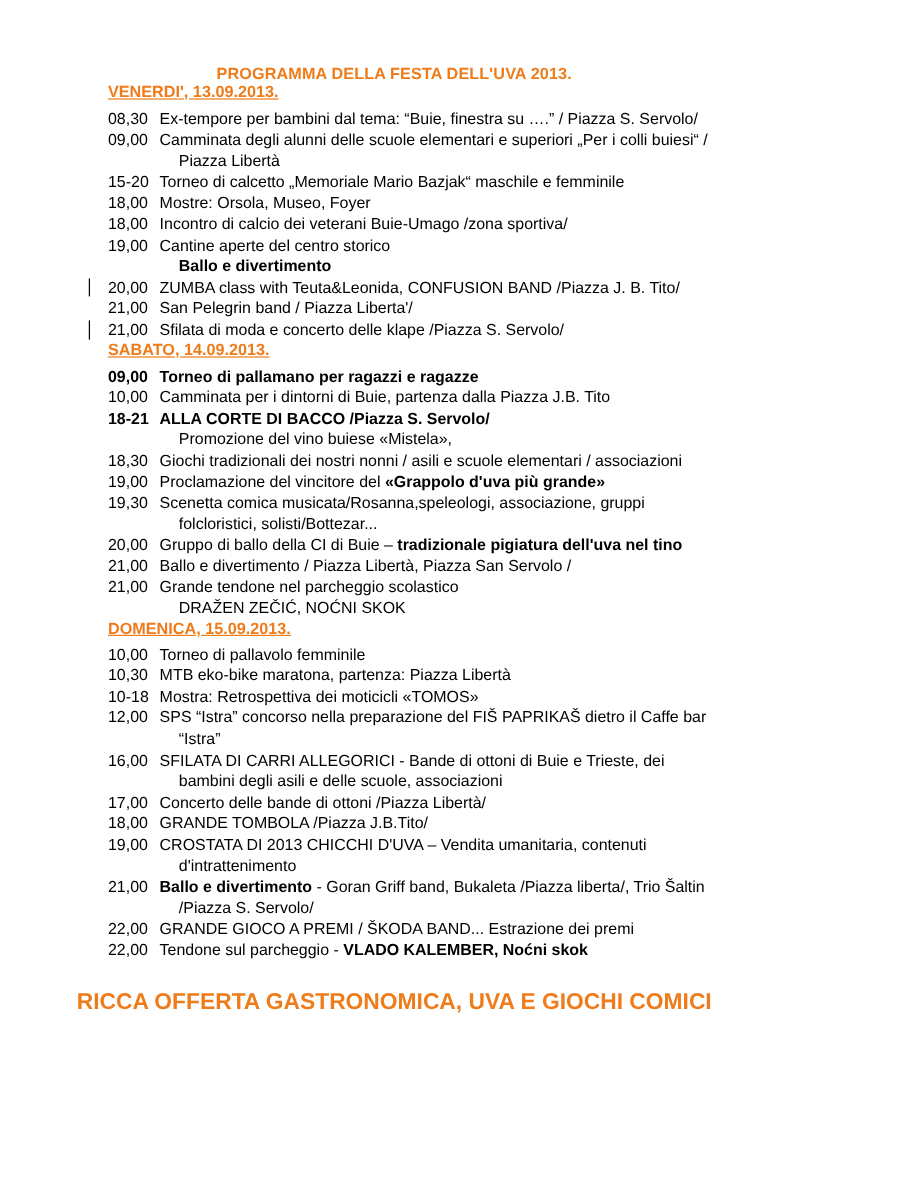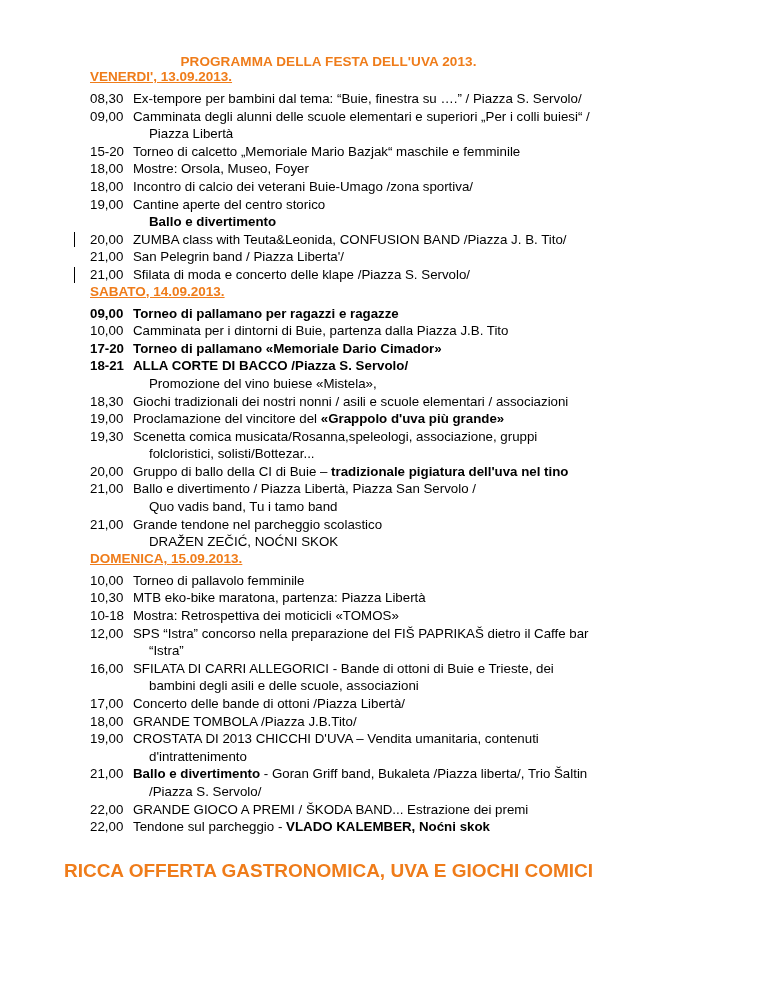--- a/index.html
+++ b/index.html
@@ -142,24 +142,20 @@
         <div class="entries">
           <div class="entry bold-all">
             <div class="time">09,00</div>
             <div class="text">Torneo di pallamano per ragazzi e ragazze</div>
           </div>
           <div class="entry">
             <div class="time">10,00</div>
             <div class="text">Camminata per i dintorni di Buie, partenza dalla Piazza J.B. Tito</div>
           </div>
           <div class="entry bold-all">
-            <div class="time">17-20</div>
-            <div class="text">Torneo di pallamano «Memoriale Dario Cimador»</div>
-          </div>
-          <div class="entry bold-all">
             <div class="time">18-21</div>
             <div class="text">ALLA CORTE DI BACCO /Piazza S. Servolo/</div>
           </div>
           <div class="entry cont indent">
             <div class="time"></div>
             <div class="text">Promozione del vino buiese  «Mistela»,</div>
           </div>
           <div class="entry">
             <div class="time">18,30</div>
             <div class="text">Giochi tradizionali dei nostri nonni / asili e scuole elementari / associazioni</div>
@@ -176,24 +172,20 @@
             <div class="time"></div>
             <div class="text">folcloristici, solisti/Bottezar...</div>
           </div>
           <div class="entry">
             <div class="time">20,00</div>
             <div class="text">Gruppo di ballo della CI di Buie – <span class="bold">tradizionale pigiatura dell'uva nel tino</span></div>
           </div>
           <div class="entry">
             <div class="time">21,00</div>
             <div class="text">Ballo e divertimento / Piazza Libertà, Piazza San Servolo /</div>
-          </div>
-          <div class="entry cont indent">
-            <div class="time"></div>
-            <div class="text">Quo vadis  band, Tu i tamo band</div>
           </div>
           <div class="entry">
             <div class="time">21,00</div>
             <div class="text">Grande tendone nel parcheggio scolastico</div>
           </div>
           <div class="entry cont indent">
             <div class="time"></div>
             <div class="text">DRAŽEN  ZEČIĆ, NOĆNI SKOK</div>
           </div>
         </div>

